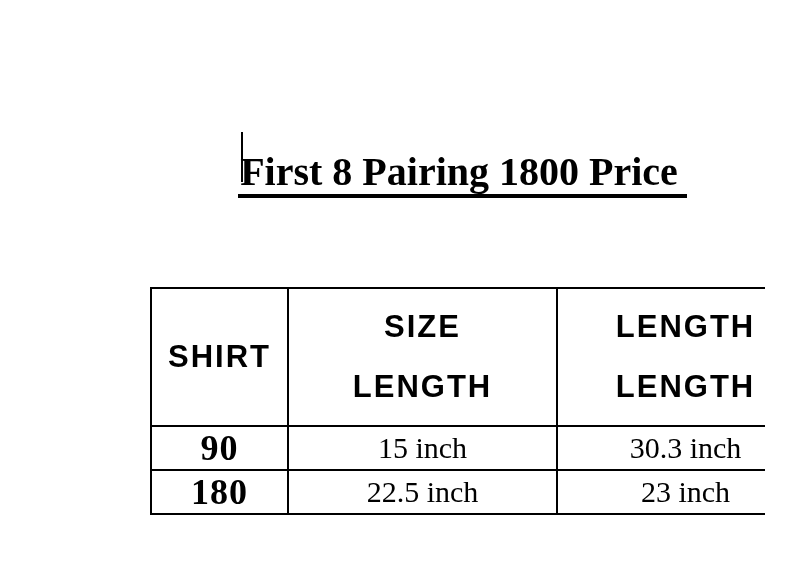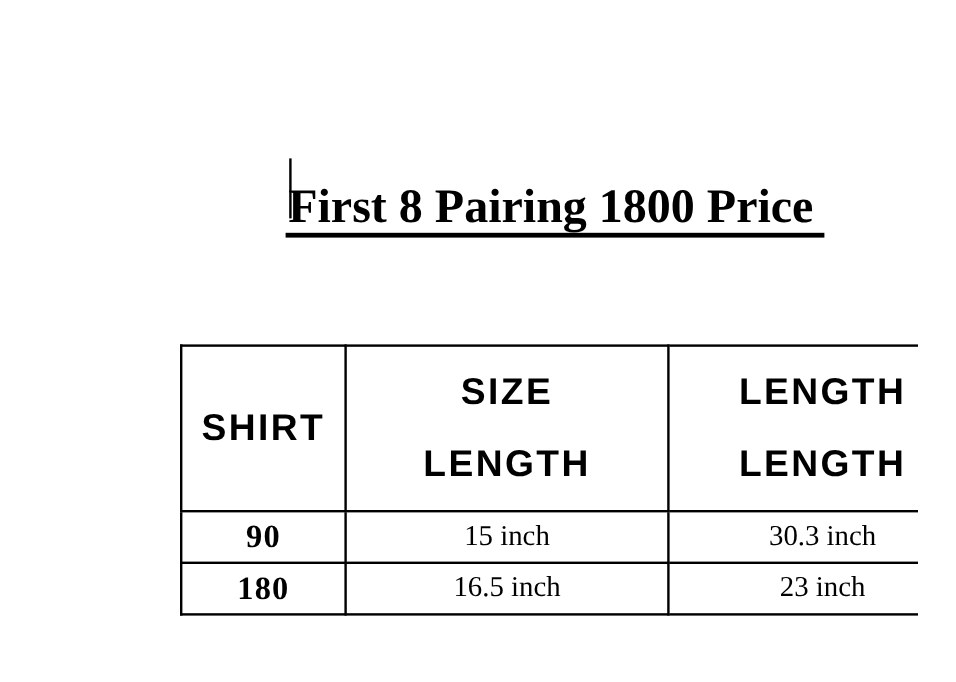--- a/index.html
+++ b/index.html
@@ -59,26 +59,26 @@
     font-family: "Liberation Sans", sans-serif;
     font-weight: bold;
     font-size: 31px;
     letter-spacing: 2px;
     line-height: 1.42;
   }
   .size-chart th .hline { display: block; }
   .size-chart td {
     height: 43px;
     font-family: "Liberation Serif", serif;
-    font-size: 24px;
+    font-size: 30px;
     font-weight: normal;
   }
   .size-chart td.size-col {
     font-weight: bold;
-    font-size: 27px;
+    font-size: 36px;
     letter-spacing: 1px;
   }
 </style>
 </head>
 <body>
 
 <div class="page">
 
   <div class="caret"></div>
 
@@ -109,19 +109,19 @@
       </tr>
     </thead>
     <tbody>
       <tr>
         <td class="size-col">90</td>
         <td>15 inch</td>
         <td>30.3 inch</td>
       </tr>
       <tr>
         <td class="size-col">180</td>
-        <td>16.5 inch</td>
+        <td>22.5 inch</td>
         <td>23 inch</td>
       </tr>
     </tbody>
   </table>
 
 </div>
 
 </body></html>

